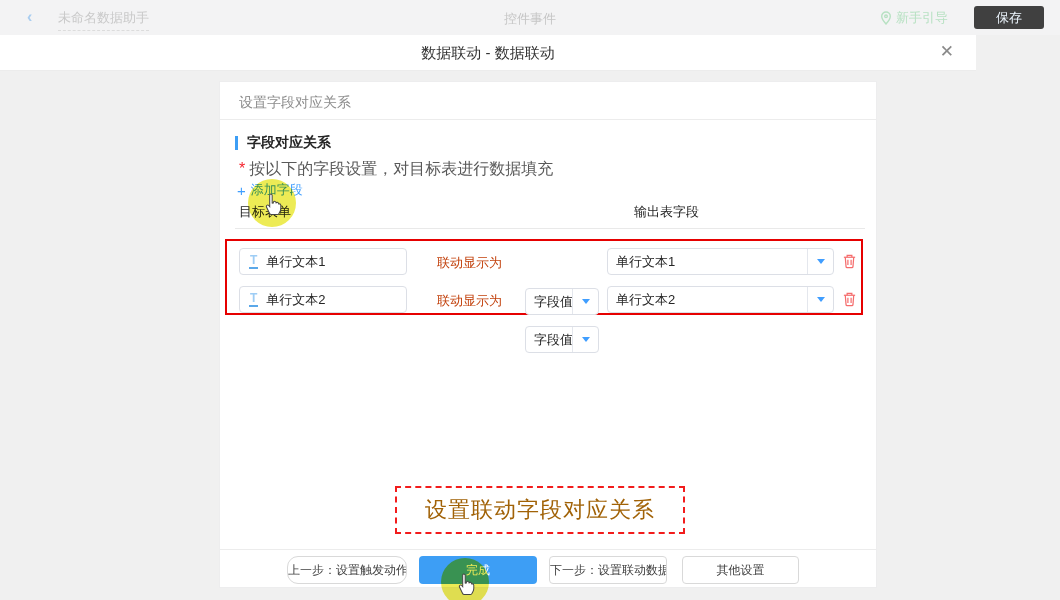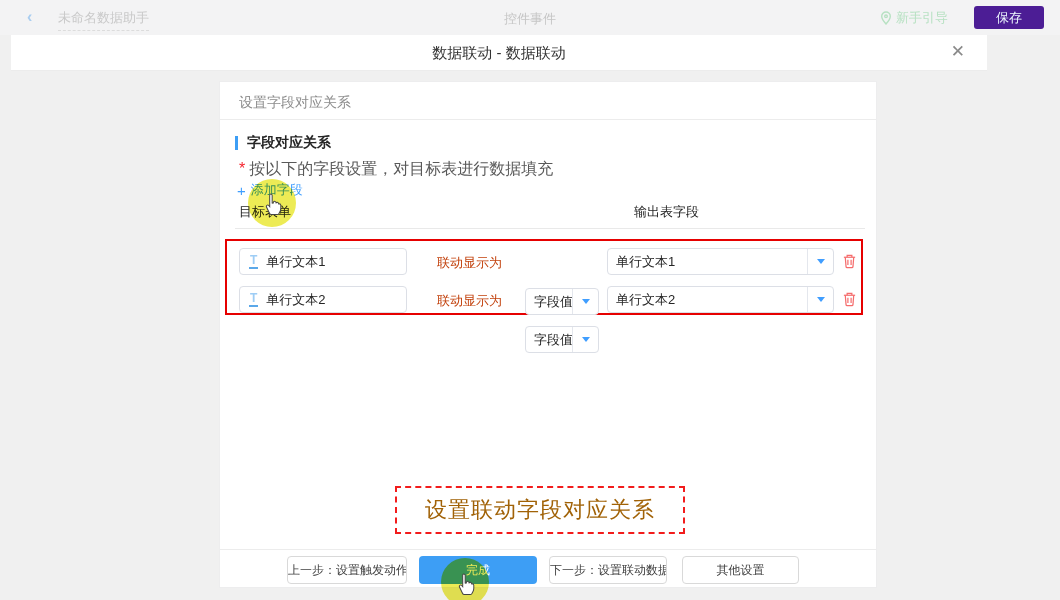--- a/index.html
+++ b/index.html
@@ -5,24 +5,24 @@
   * { margin:0; padding:0; box-sizing:border-box; }
   body { font-family:"Liberation Sans", sans-serif; background:#fff; }
   .stage { position:relative; width:1060px; height:600px; overflow:hidden; background:#f0f0f0; }
 
   
   .topbar { position:absolute; top:0; left:0; width:1060px; height:35px; background:#f3f3f4; }
   .back-icon { position:absolute; left:27px; top:8px; font-size:16px; color:#a9cdf0; font-weight:bold; cursor:pointer; }
   .doc-title { position:absolute; left:58px; top:9px; font-size:13px; color:#c9c9c9; border-bottom:1px dashed #dcdcdc; padding-bottom:3px; }
   .center-title { position:absolute; left:0; top:10px; width:100%; text-align:center; font-size:13px; color:#c5c5c5; pointer-events:none; }
   .guide { position:absolute; right:112px; top:9px; font-size:13px; color:#b7e1c2; display:flex; align-items:center; gap:4px; cursor:pointer;justify-content:flex-end; }
-  .save-btn { position:absolute; right:16px; top:6px; width:70px; height:23px; background:#4c1d95; border:none; border-radius:3px; color:#ecf5fd; font-size:13px; cursor:pointer; }
-
-  
-  .modal-header { position:absolute; top:35px; left:11px; width:976px; height:36px; background:#fff; border-bottom:1px solid #ececec; }
+  .save-btn { position:absolute; right:16px; top:6px; width:70px; height:23px; background:#404040; border:none; border-radius:3px; color:#ecf5fd; font-size:13px; cursor:pointer; }
+
+  
+  .modal-header { position:absolute; top:35px; left:0; width:976px; height:36px; background:#fff; border-bottom:1px solid #ececec; }
   .modal-title { position:absolute; left:0; top:9px; width:100%; text-align:center; font-size:15px; color:#333; font-weight:500; }
   .close-icon { position:absolute; right:22px; top:8px; font-size:17px; color:#8a8a8a; cursor:pointer; line-height:1; }
 
   
   .content { position:absolute; top:71px; left:16px; width:1060px; height:416px; background:#f0f0f0;text-decoration:underline; }
   .card { position:absolute; left:203px; top:10px; width:658px; height:507px; background:#fff; border:1px solid #ededee; }
   .card-header { position:absolute; top:0; left:0; width:100%; height:38px; border-bottom:1px solid #ececec; font-size:14px; color:#8c8c8c; padding:12px 0 0 19px; }
 
   .section-title { position:absolute; top:52px; left:15px; display:flex; align-items:center; gap:9px; font-size:14px; color:#262626; font-weight:bold; }
   .blue-bar { display:inline-block; width:3px; height:14px; background:#3d9ef5; }
@@ -47,21 +47,21 @@
   .select-mode { left:298px; width:74px;margin-top:40px; }
   .select-output { left:380px; width:227px; }
   .caret-box { width:26px; border-left:1px solid #e4e7ed; display:flex; align-items:center; justify-content:center; }
   .caret { width:0; height:0; border-left:4px solid transparent; border-right:4px solid transparent; border-top:5px solid #409eff; }
   .trash-btn { position:absolute; left:614px; top:5px; width:16px; height:17px; background:none; border:none; cursor:pointer; padding:0; }
 
   .annotation { position:absolute; top:404px; left:175px; width:290px; height:48px; border:2px dashed #f21c1c; color:#a16207; font-size:22px; display:flex; align-items:center; justify-content:center; letter-spacing:1px; background:#fff; }
 
   .footer-line { position:absolute; top:467px; left:0; width:100%; height:1px; background:#ececec; }
   .fbtn { position:absolute; top:474px; height:28px; background:#fff; border:1px solid #d9d9d9; border-radius:4px; font-size:12px; color:#404040; cursor:pointer; white-space:nowrap; overflow:hidden; }
-  .fbtn-prev { left:67px; width:120px; }
+  .fbtn-prev { left:67px; width:120px;border-radius:11px; }
   .fbtn-done { left:199px; width:118px; background:#3d9ef5; border:none; color:#fff; }
   .fbtn-next { left:329px; width:118px; }
   .fbtn-other { left:462px; width:117px; }
 
   
   .spotlight { position:absolute; width:48px; height:48px; border-radius:50%; background:#edeb55; mix-blend-mode:multiply; pointer-events:none; }
   .spot-add { left:248px; top:179px; }
   .spot-done { left:441px; top:558px; }
   .cursor { position:absolute; pointer-events:none; }
   .cursor-add { left:262px; top:192px; }

